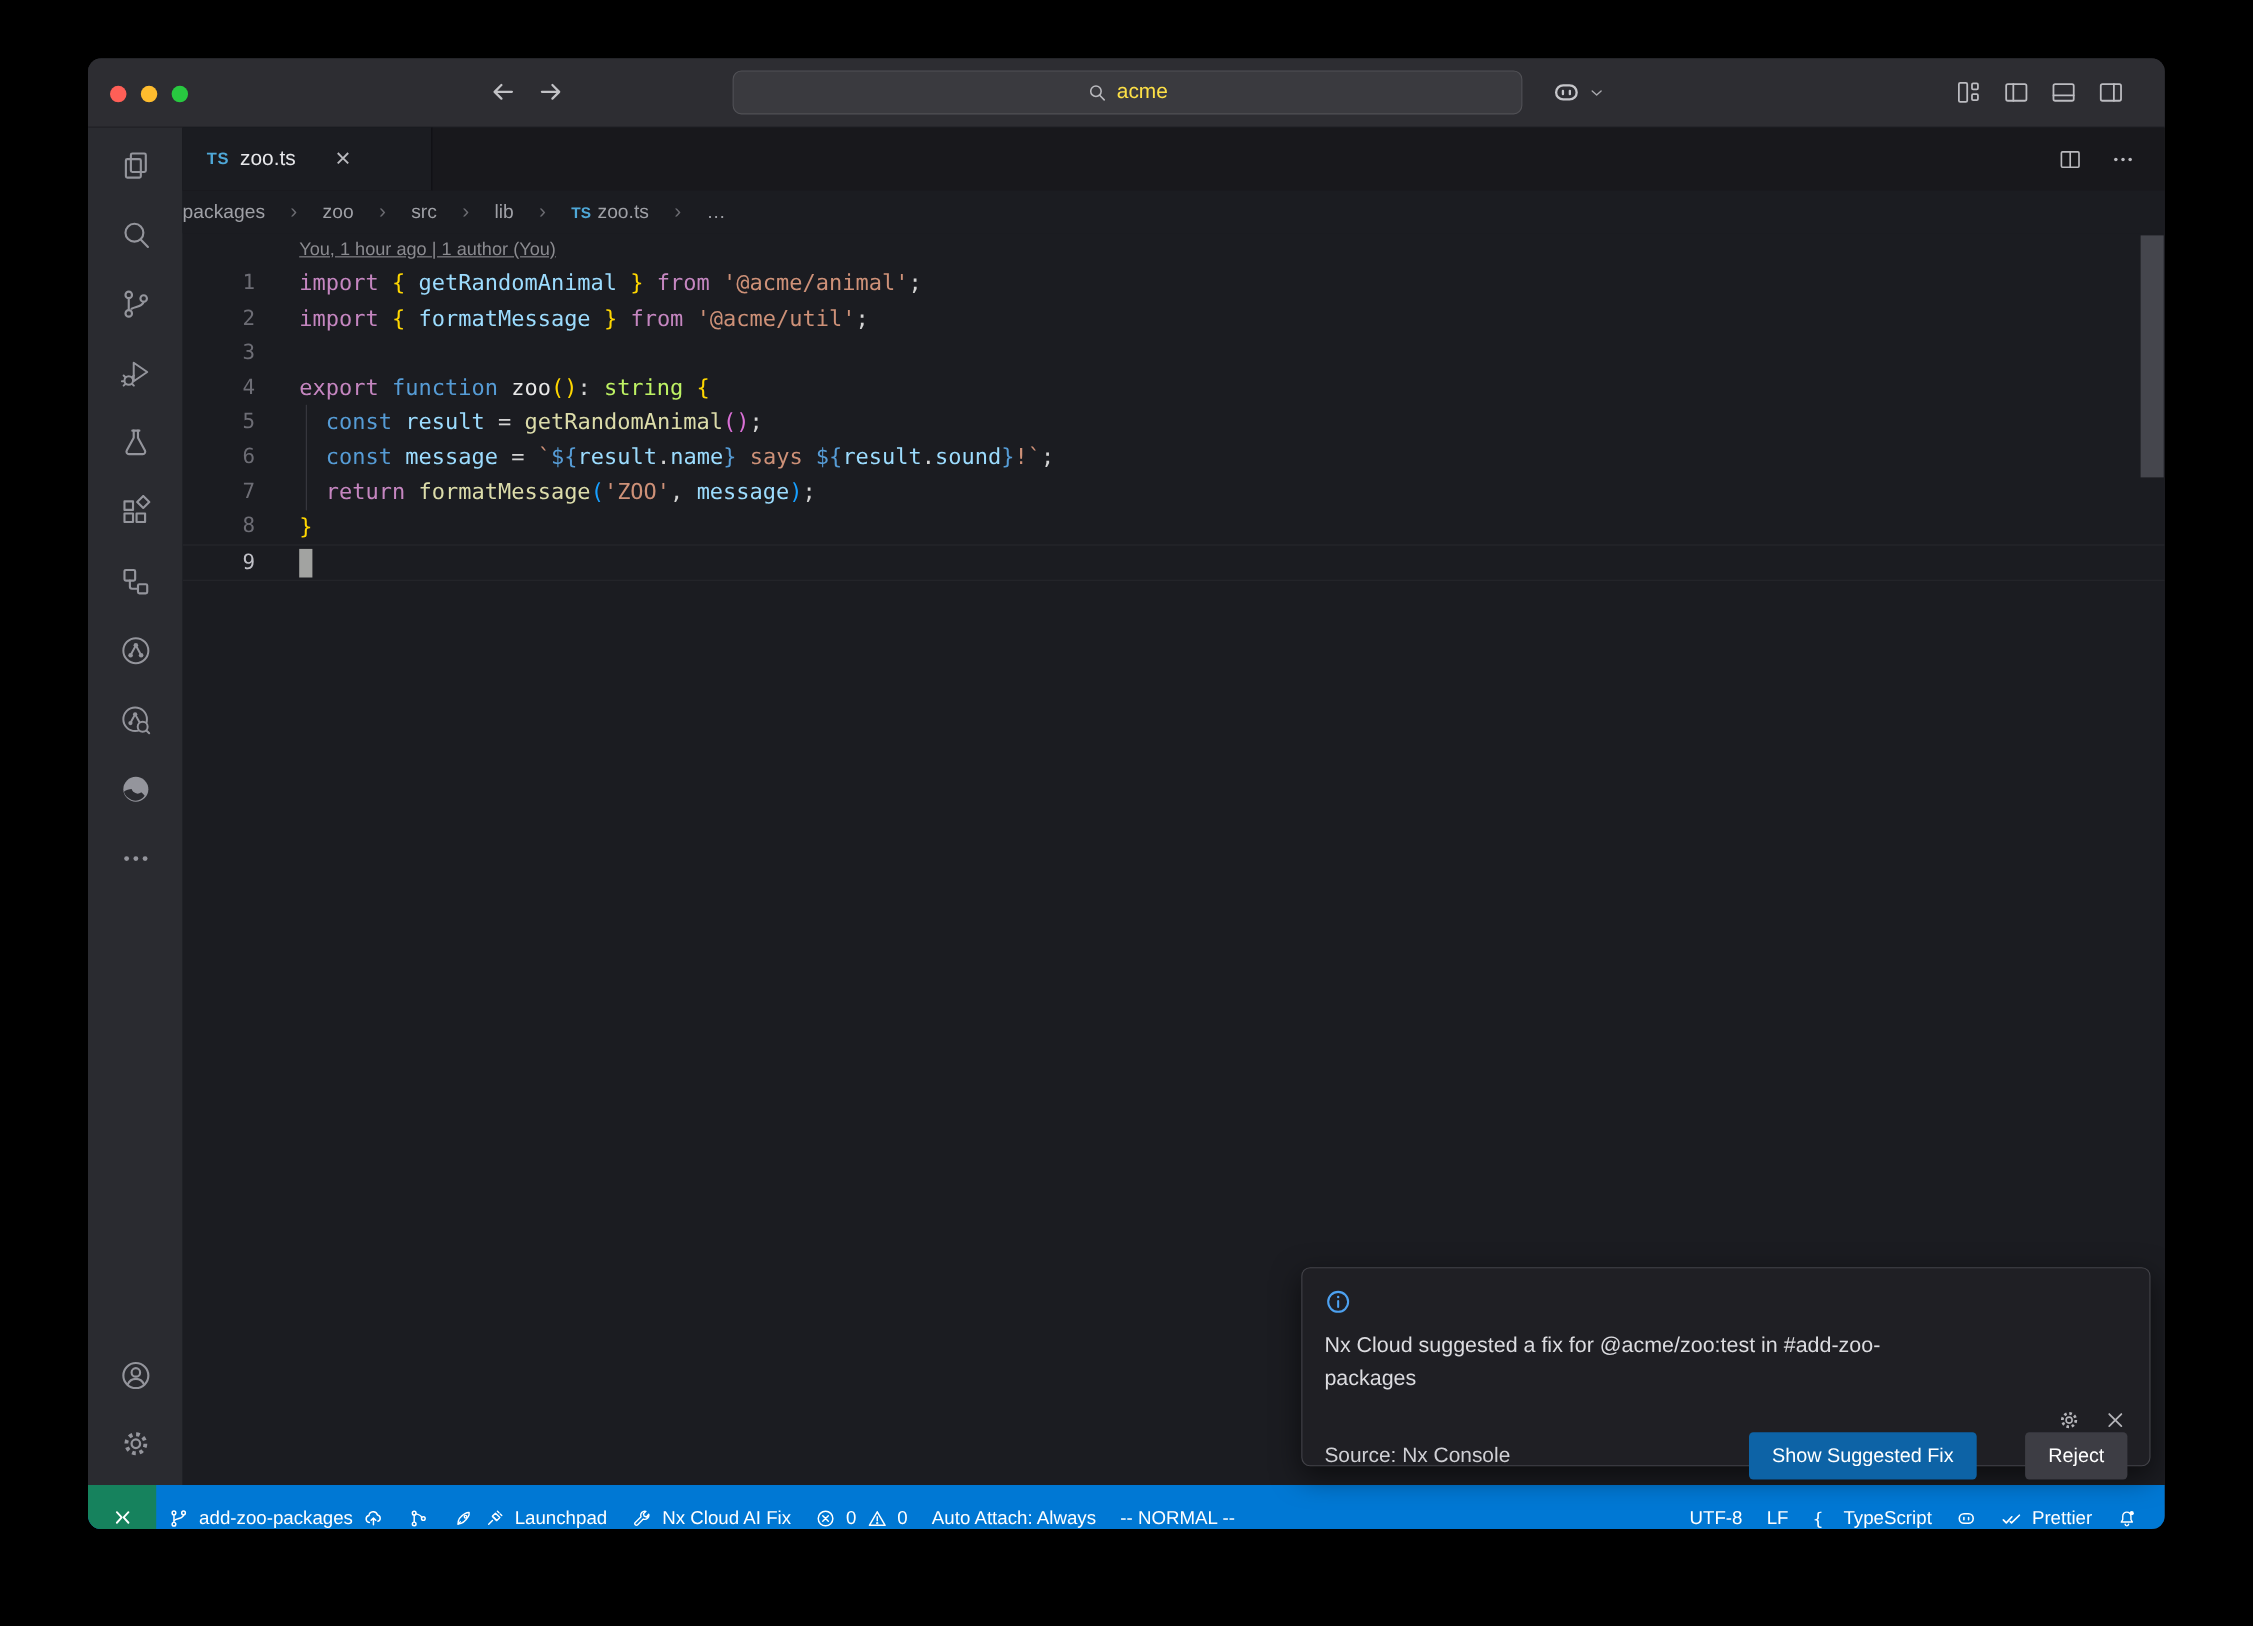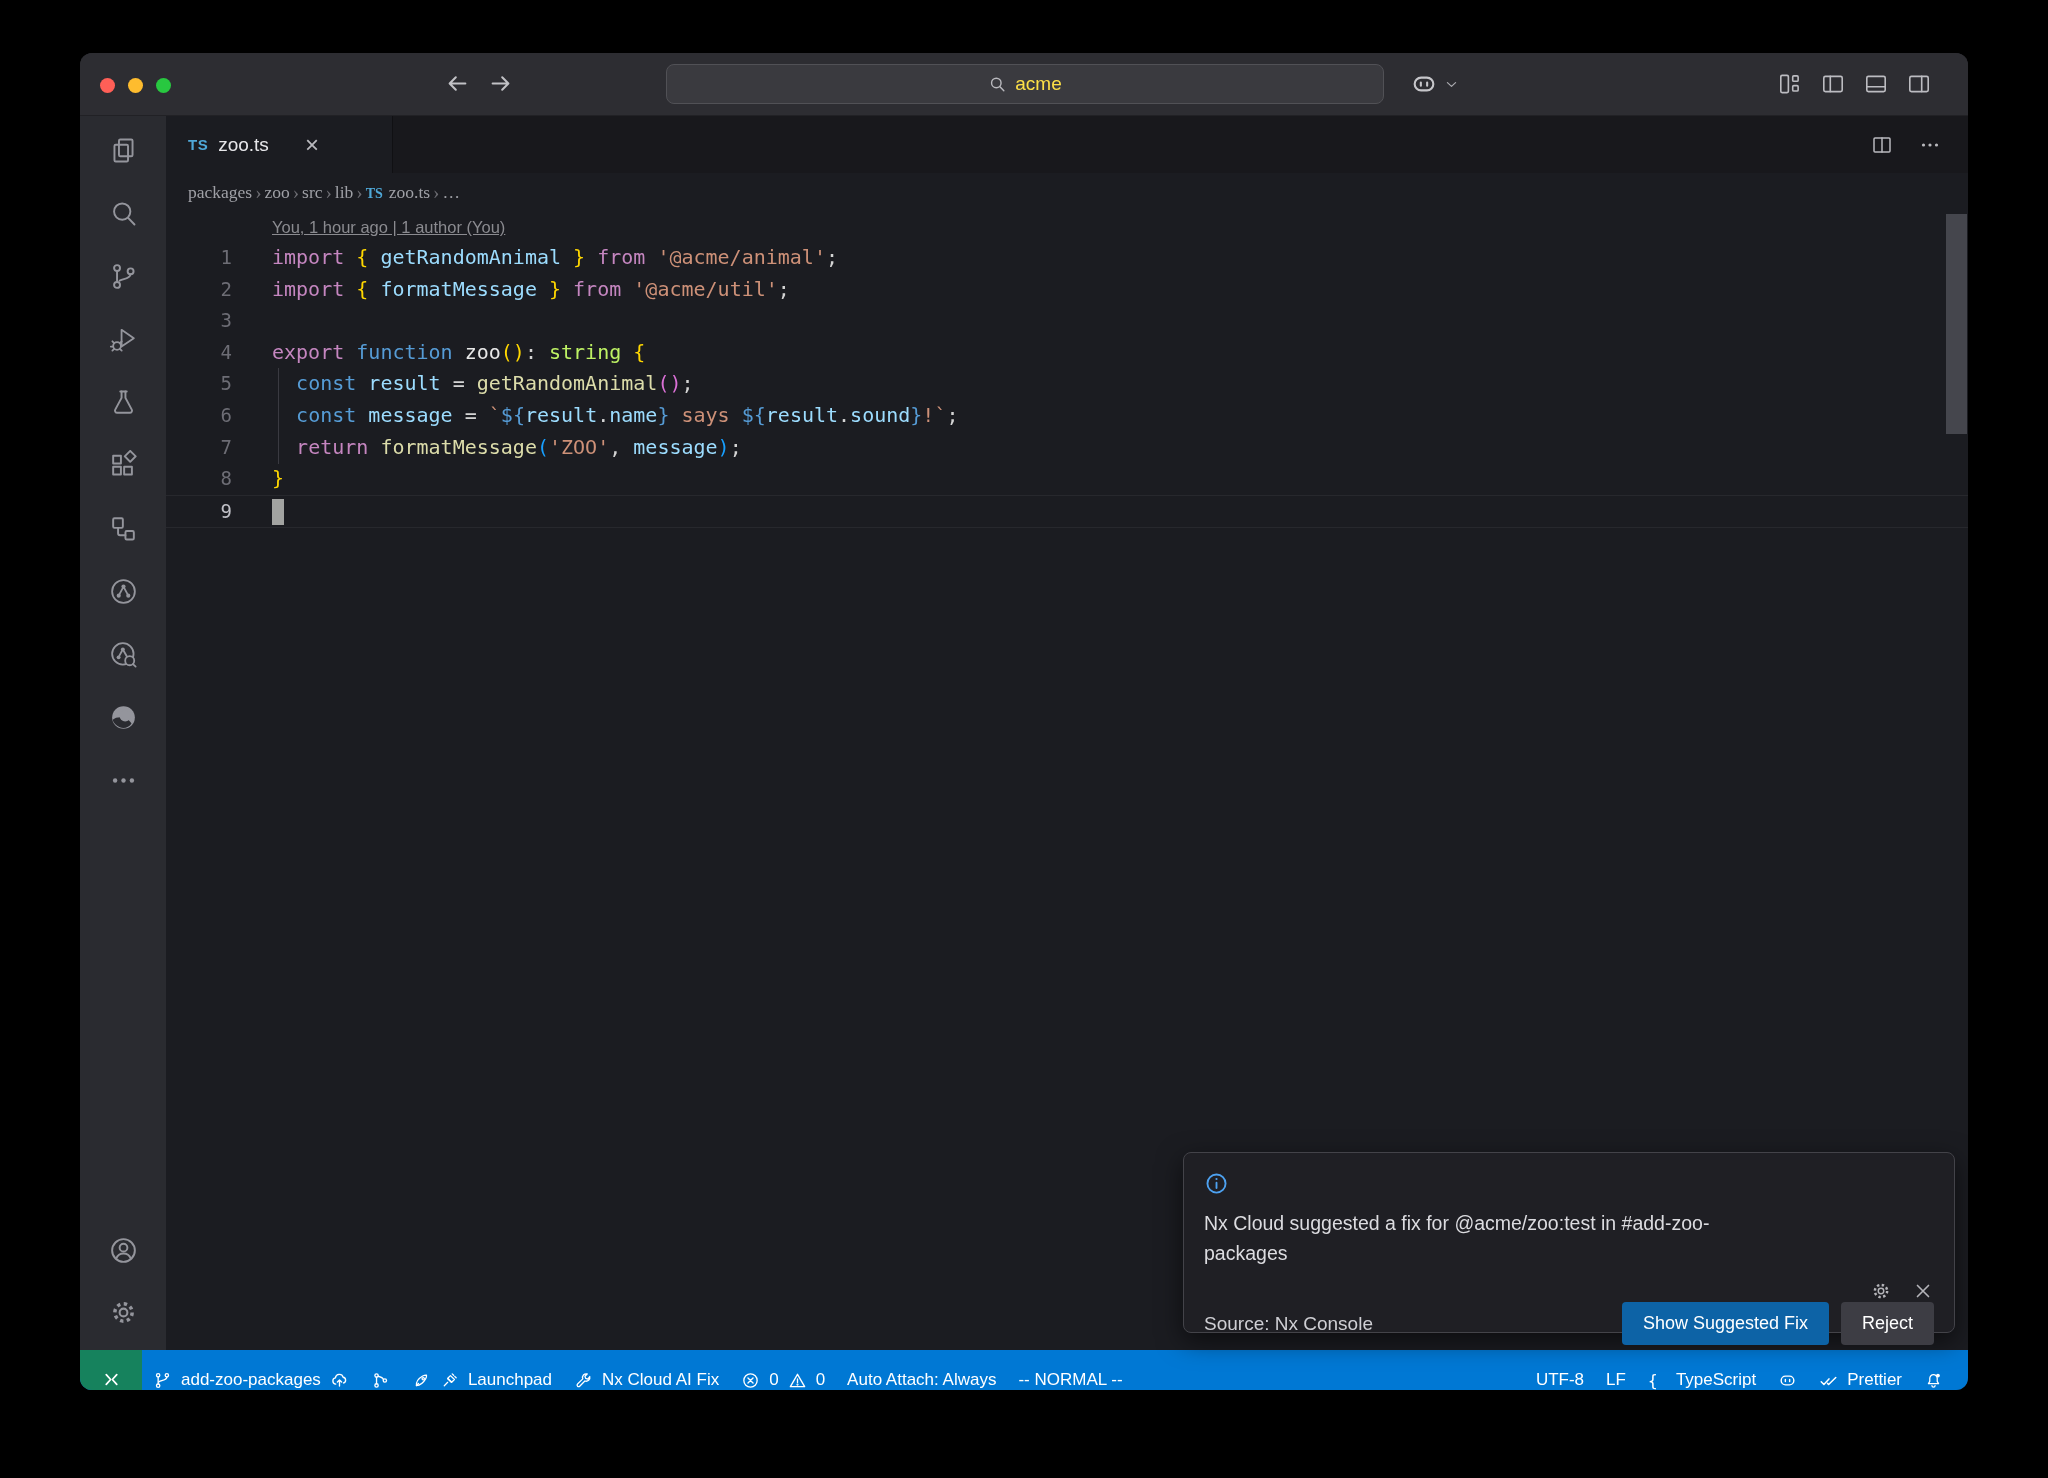--- a/index.html
+++ b/index.html
@@ -36,22 +36,22 @@
   
   .tabbar{height:57px;flex:0 0 57px;background:#18181c;display:flex;align-items:stretch;position:relative;}
   .tab{background:#1b1c21;display:flex;align-items:center;padding:0 20px 0 22px;gap:10px;
        border-right:1px solid #101013;min-width:184px;}
   .tab-badge{color:#4fa8d8;font-weight:700;font-size:15px;letter-spacing:.5px;}
   .tab-title{color:#e7e7ea;font-size:19px;}
   .tab-close{margin-left:26px;color:#b9b9be;font-size:24px;line-height:1;cursor:default;}
   .tab-actions{position:absolute;right:26px;top:0;height:100%;display:flex;align-items:center;gap:24px;color:#b9b9be;}
   .tab-actions .ic{width:24px;height:24px;}
   
-  .breadcrumbs{height:39px;flex:0 0 39px;display:flex;align-items:center;padding-left:22px;gap:3px;
-               color:#9fa0a6;font-size:17.5px;background:#1b1c21;font-family:Liberation Serif, serif;}
+  .breadcrumbs{height:39px;flex:0 0 39px;display:flex;align-items:center;gap:23px;
+               color:#9fa0a6;font-size:17.5px;background:#1b1c21;}
   .bc-sep{color:#6c6c72;font-size:19px;}
   .bc-badge{color:#4fa8d8;font-weight:700;font-size:14px;margin-right:6px;}
   
   .code{flex:1;position:relative;overflow:hidden;font-family:"DejaVu Sans Mono",monospace;font-size:20px;}
   .blame{height:30px;line-height:30px;padding-left:106px;color:#8b8b90;
          font-family:"Liberation Sans",sans-serif;font-size:16.5px;text-decoration:underline;}
   .code-row{height:31.6px;line-height:31.6px;display:flex;white-space:pre;position:relative;}
   .gutter{width:106px;flex:0 0 106px;text-align:right;padding-right:40px;box-sizing:border-box;
           color:#6d6d75;font-size:19px;}
   .code-row.cur{border-top:1px solid rgba(255,255,255,.055);border-bottom:1px solid rgba(255,255,255,.055);}
@@ -81,21 +81,21 @@
   .toast-head .info{width:25px;height:25px;flex:0 0 25px;margin-top:2px;}
   .toast-msg{color:#dcdce0;font-size:19.5px;line-height:1.55;width:565px;}
   .toast-tools{margin-left:auto;display:flex;gap:20px;color:#b4b4b9;}
   .toast-tools .ic{width:22px;height:22px;}
   .toast-foot{margin-top:auto;display:flex;align-items:center;}
   .toast-src{color:#cfcfd4;font-size:19px;}
   .toast-actions{margin-left:auto;display:flex;gap:12px;}
   .btn{border:none;border-radius:4px;font-size:18px;font-family:"Liberation Sans",sans-serif;
        padding:11px 21px;color:#fff;cursor:default;}
   .btn.primary{background:#0d63a6;}
-  .btn.secondary{background:#3d3d44;}
+  .btn.secondary{background:#3d3d44;margin-left:32px;}
   .ic{display:inline-flex;}
   .ic svg{width:100%;height:100%;display:block;}
 </style>
 </head>
 <body>
 
 <div class="screen">
   <div class="window">
 
     <div class="titlebar">

